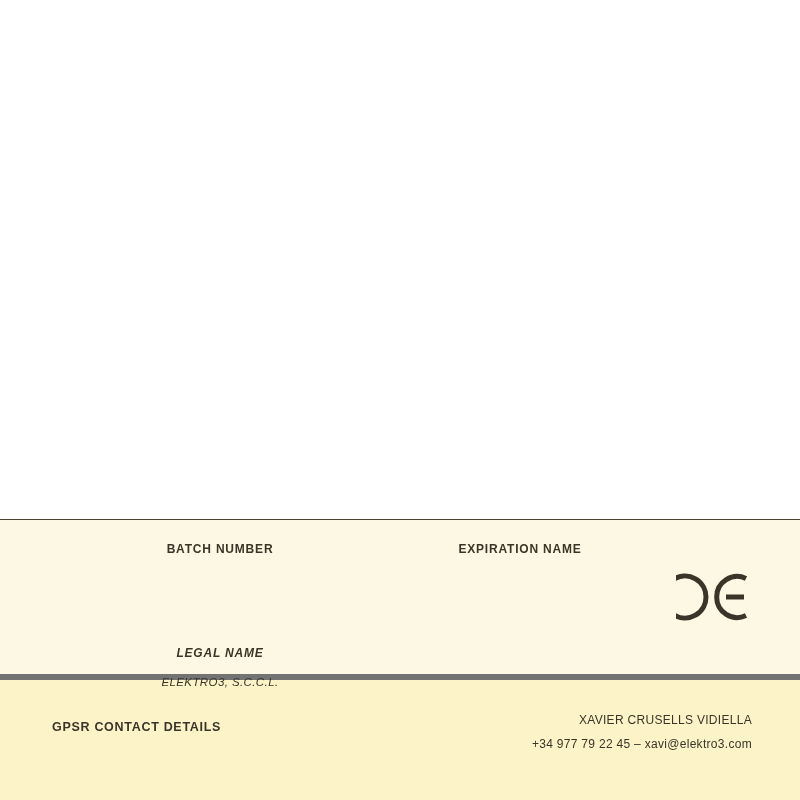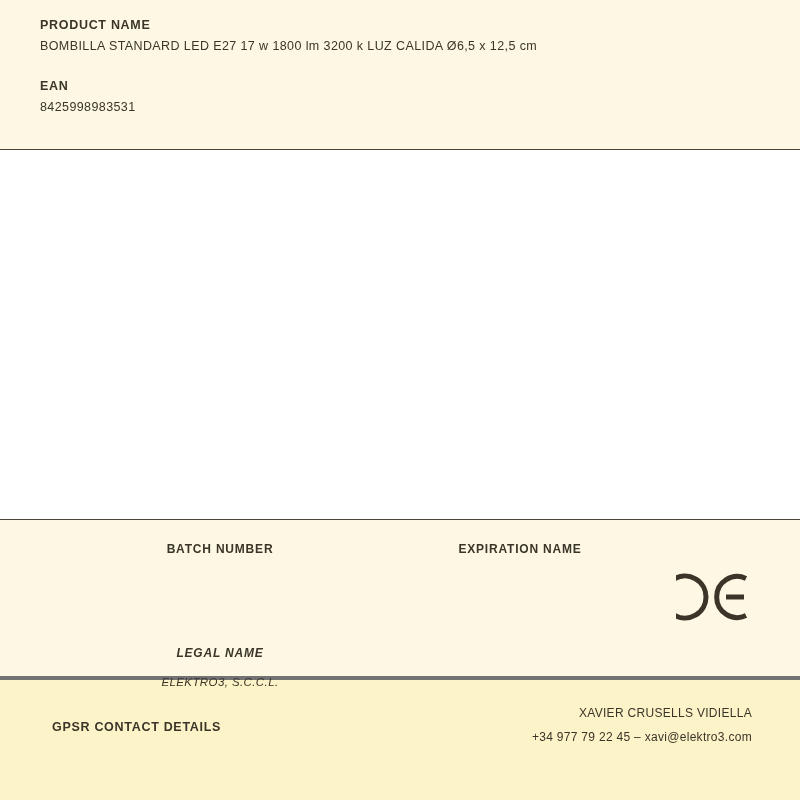--- a/index.html
+++ b/index.html
@@ -50,21 +50,21 @@
   
   .middle-blank {
     flex: 1 1 auto;
     background: #ffffff;
     border-bottom: 1px solid #4a4534;
   }
 
   
   .lower-block {
     background: #fdf8e3;
-    border-bottom: 4px solid #737373;
+    border-bottom: 6px solid #737373;
     position: relative;
     height: 160px;
     box-sizing: border-box;
     padding-top: 22px;
   }
   .lower-row {
     display: flex;
     width: 100%;
     box-sizing: border-box;
   }
@@ -123,41 +123,31 @@
     letter-spacing: 0.7px;
     margin: 12px;
     padding-top: 2px;
   }
   .gpsr-lines {
     text-align: right;
   }
   .gpsr-line {
     font-size: 12px;
     letter-spacing: 0.3px;
-    margin: 0 0 10px 0;
+    margin: 7px 0 10px 0;
   }
   .gpsr-line.last {
     margin-bottom: 0;
   }
 </style>
 </head>
 <body>
 
 <div class="label-sheet">
 
-  <div class="top-block">
-    <div class="field-group">
-      <p class="field-label">PRODUCT NAME</p>
-      <p class="field-value">BOMBILLA STANDARD LED E27 17 w 1800 lm 3200 k LUZ CALIDA Ø6,5 x 12,5 cm</p>
-    </div>
-    <div class="field-group">
-      <p class="field-label">EAN</p>
-      <p class="field-value">8425998983531</p>
-    </div>
-  </div>
 
   <div class="middle-blank"></div>
 
   <div class="lower-block">
 
     <div class="lower-row first">
       <div class="cell cell-left">
         <p class="cell-label">BATCH NUMBER</p>
         <p class="cell-value"></p>
       </div>

